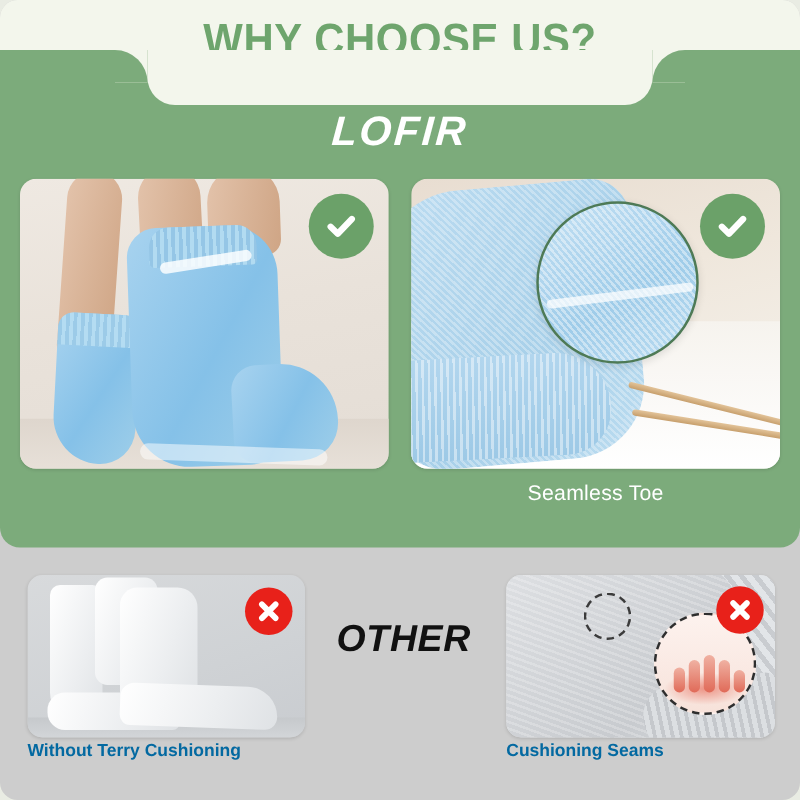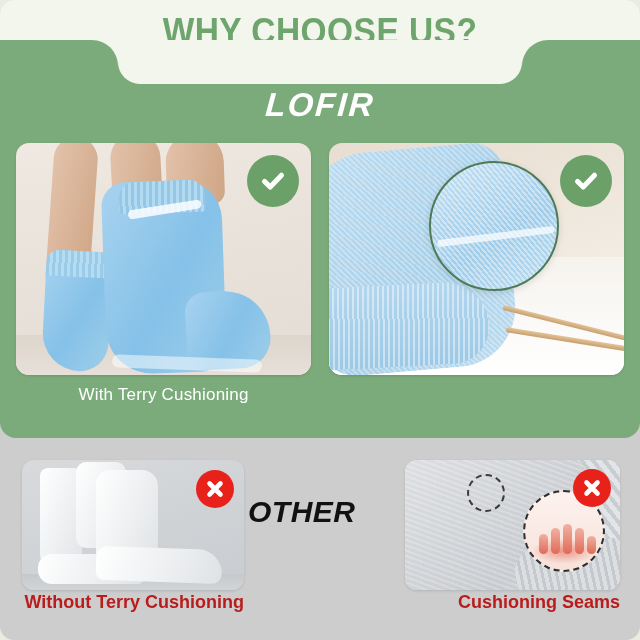--- a/index.html
+++ b/index.html
@@ -83,29 +83,30 @@
   .cap1{left:16px;}
   .cap2{left:329px;}
 
   
   .p-bot{top:460px;height:130px;border-radius:12px;}
   .p3{left:22px;width:222px;}
   .p4{left:405px;width:215px;}
 
   .cap-bot{
     position:absolute;top:592px;
-    font-size:18px;color:#b91c1c;font-weight:bold;
+    font-size:14px;color:#0369a1;font-weight:bold;
     font-family:"Liberation Sans Narrow","Liberation Sans",sans-serif;
-    text-align:right;
+    text-align:left;
   }
   .cap3{left:22px;width:222px;}
   .cap4{left:405px;width:215px;}
 
   .other-label{
     position:absolute;left:248px;top:495px;width:150px;
+    text-align:center;
     font-size:30px;font-weight:bold;font-style:italic;
     color:#111111;letter-spacing:.5px;
   }
 
   
   .badge{
     position:absolute;border-radius:50%;
     display:flex;align-items:center;justify-content:center;
   }
   .badge-check{width:52px;height:52px;background:#6ba169;}
@@ -287,37 +288,37 @@
       <div class="sock sock-front"></div>
       <div class="sock sock-toe"></div>
       <div class="sole-strip"></div>
     </div>
     <div class="badge badge-check b1">
       <svg width="30" height="30" viewBox="0 0 30 30" aria-hidden="true">
         <path d="M6.5 15.4 L12.2 21 L23.5 9.2" fill="none" stroke="#ffffff" stroke-width="5" stroke-linecap="round" stroke-linejoin="round"></path>
       </svg>
     </div>
   </div>
-  <div class="cap-top cap1">With Terry Cushioning</div>
 
   <div class="panel p-top p2">
     <div class="scene sc2">
       <div class="table2"></div>
       <div class="big-sock"></div>
       <div class="big-sock-cuff"></div>
       <div class="needle n1"></div>
       <div class="needle n2"></div>
       <div class="magnifier"></div>
     </div>
     <div class="badge badge-check b2">
       <svg width="30" height="30" viewBox="0 0 30 30" aria-hidden="true">
         <path d="M6.5 15.4 L12.2 21 L23.5 9.2" fill="none" stroke="#ffffff" stroke-width="5" stroke-linecap="round" stroke-linejoin="round"></path>
       </svg>
     </div>
   </div>
+  <div class="cap-top cap2">Seamless Toe</div>
 
   <div class="panel p-bot p3">
     <div class="scene sc3">
       <div class="floor3"></div>
       <div class="wsock w1"></div>
       <div class="wsock w2"></div>
       <div class="wsock w-foot"></div>
       <div class="wsock w-front"></div>
       <div class="wsock w-front-foot"></div>
     </div>

